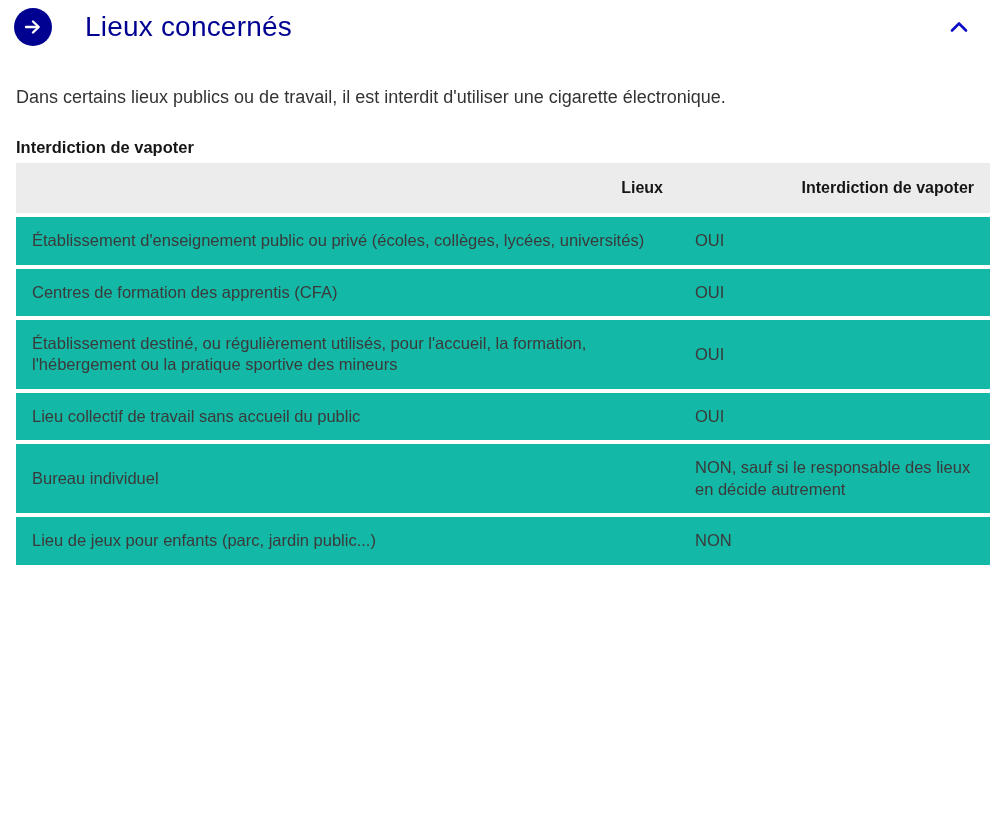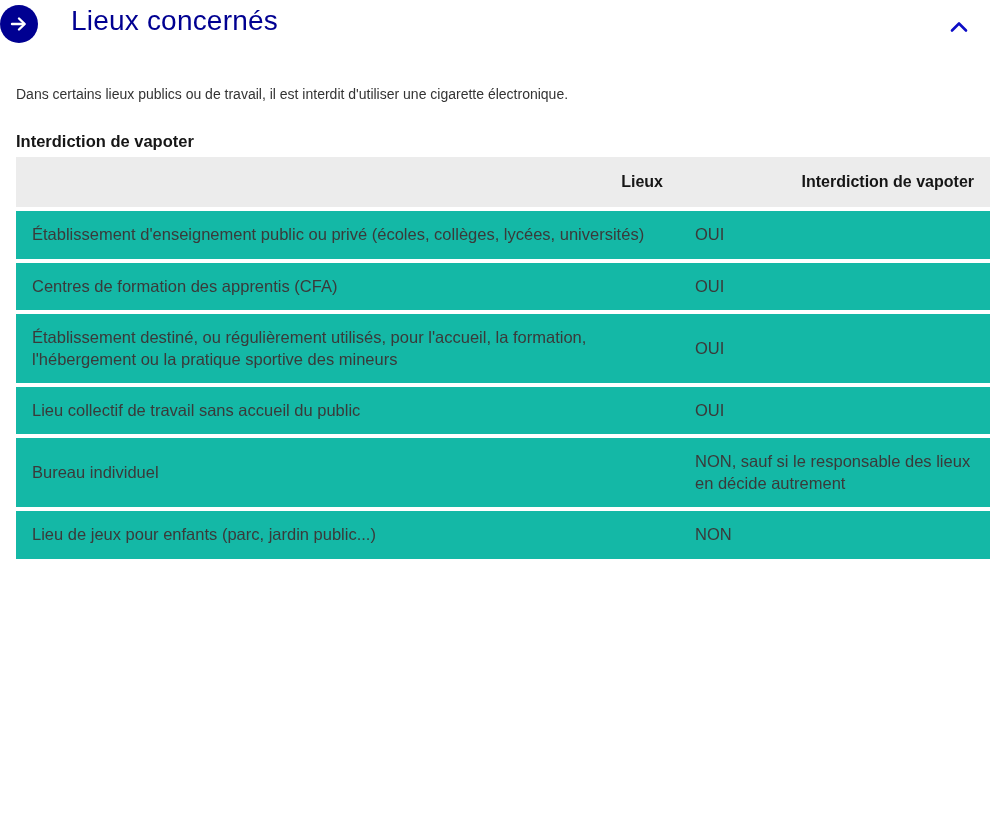--- a/index.html
+++ b/index.html
@@ -9,21 +9,22 @@
     height: 821px;
     font-family: "Liberation Sans", sans-serif;
     color: #3a3a3a;
     overflow: hidden;
   }
   .page { position: relative; width: 1000px; height: 821px; }
 
   
   .section-header {
     display: flex;
-    padding: 5px 28px 0 0;
+    align-items: center;
+    padding: 5px 28px 0 14px;
     height: 48px;
   }
   .round-icon {
     width: 38px; height: 38px;
     border-radius: 50%;
     background: #000091;
     display: flex;
     align-items: center;
     justify-content: center;
     flex: 0 0 auto;
@@ -41,21 +42,21 @@
     border: none;
     cursor: pointer;
     padding: 4px;
     display: flex;
     align-items: center;
   }
 
   
   .intro {
     margin: 36px 16px 0 16px;
-    font-size: 14px;
+    font-size: 18px;
     line-height: 1.45;
     color: #333333;
   }
 
   
   .table-wrap { margin: 28px 10px 0 16px; }
   .table-caption {
     font-size: 16.5px;
     font-weight: bold;
     color: #161616;

